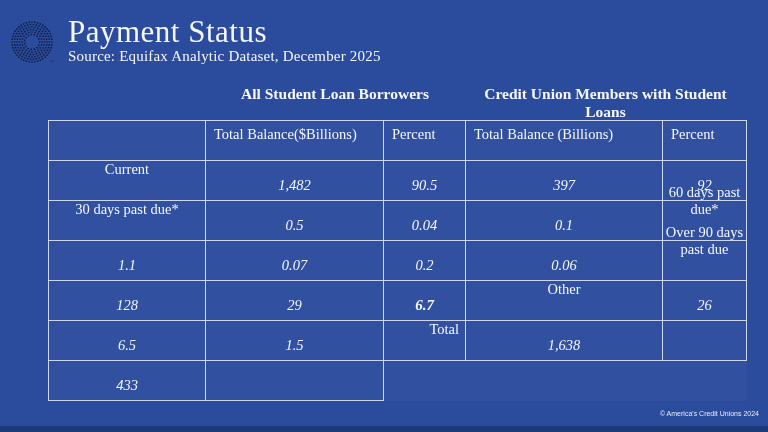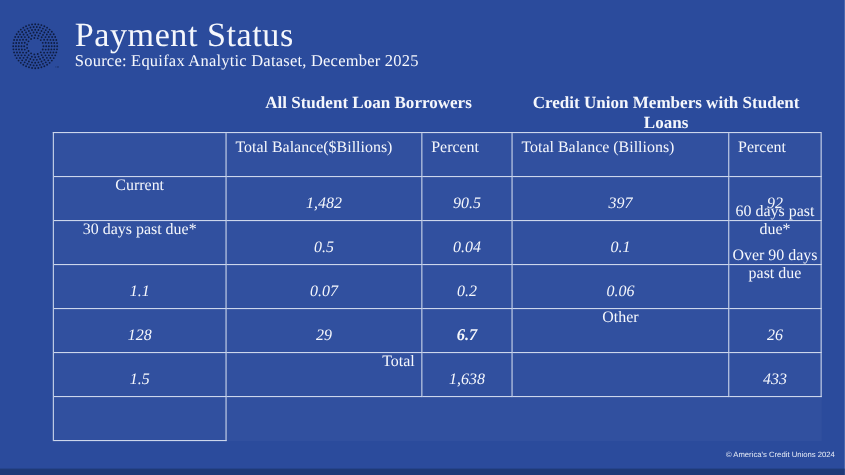--- a/index.html
+++ b/index.html
@@ -281,20 +281,21 @@
     <div class="cell val">0.2</div>
     <div class="cell val">0.06</div>
 
     <div class="cell rowlabel">Over 90 days past due</div>
     <div class="cell val">128</div>
     <div class="cell val">29</div>
     <div class="cell val bold-val">6.7</div>
 
     <div class="cell rowlabel">Other</div>
     <div class="cell val">26</div>
+    <div class="cell val">6.5</div>
     <div class="cell val">1.5</div>
 
     <div class="cell rowlabel right">Total</div>
     <div class="cell val">1,638</div>
     <div class="cell val"></div>
     <div class="cell val">433</div>
     <div class="cell val"></div>
   </div>
 
   <div class="copyright">© America's Credit Unions 2024</div>

